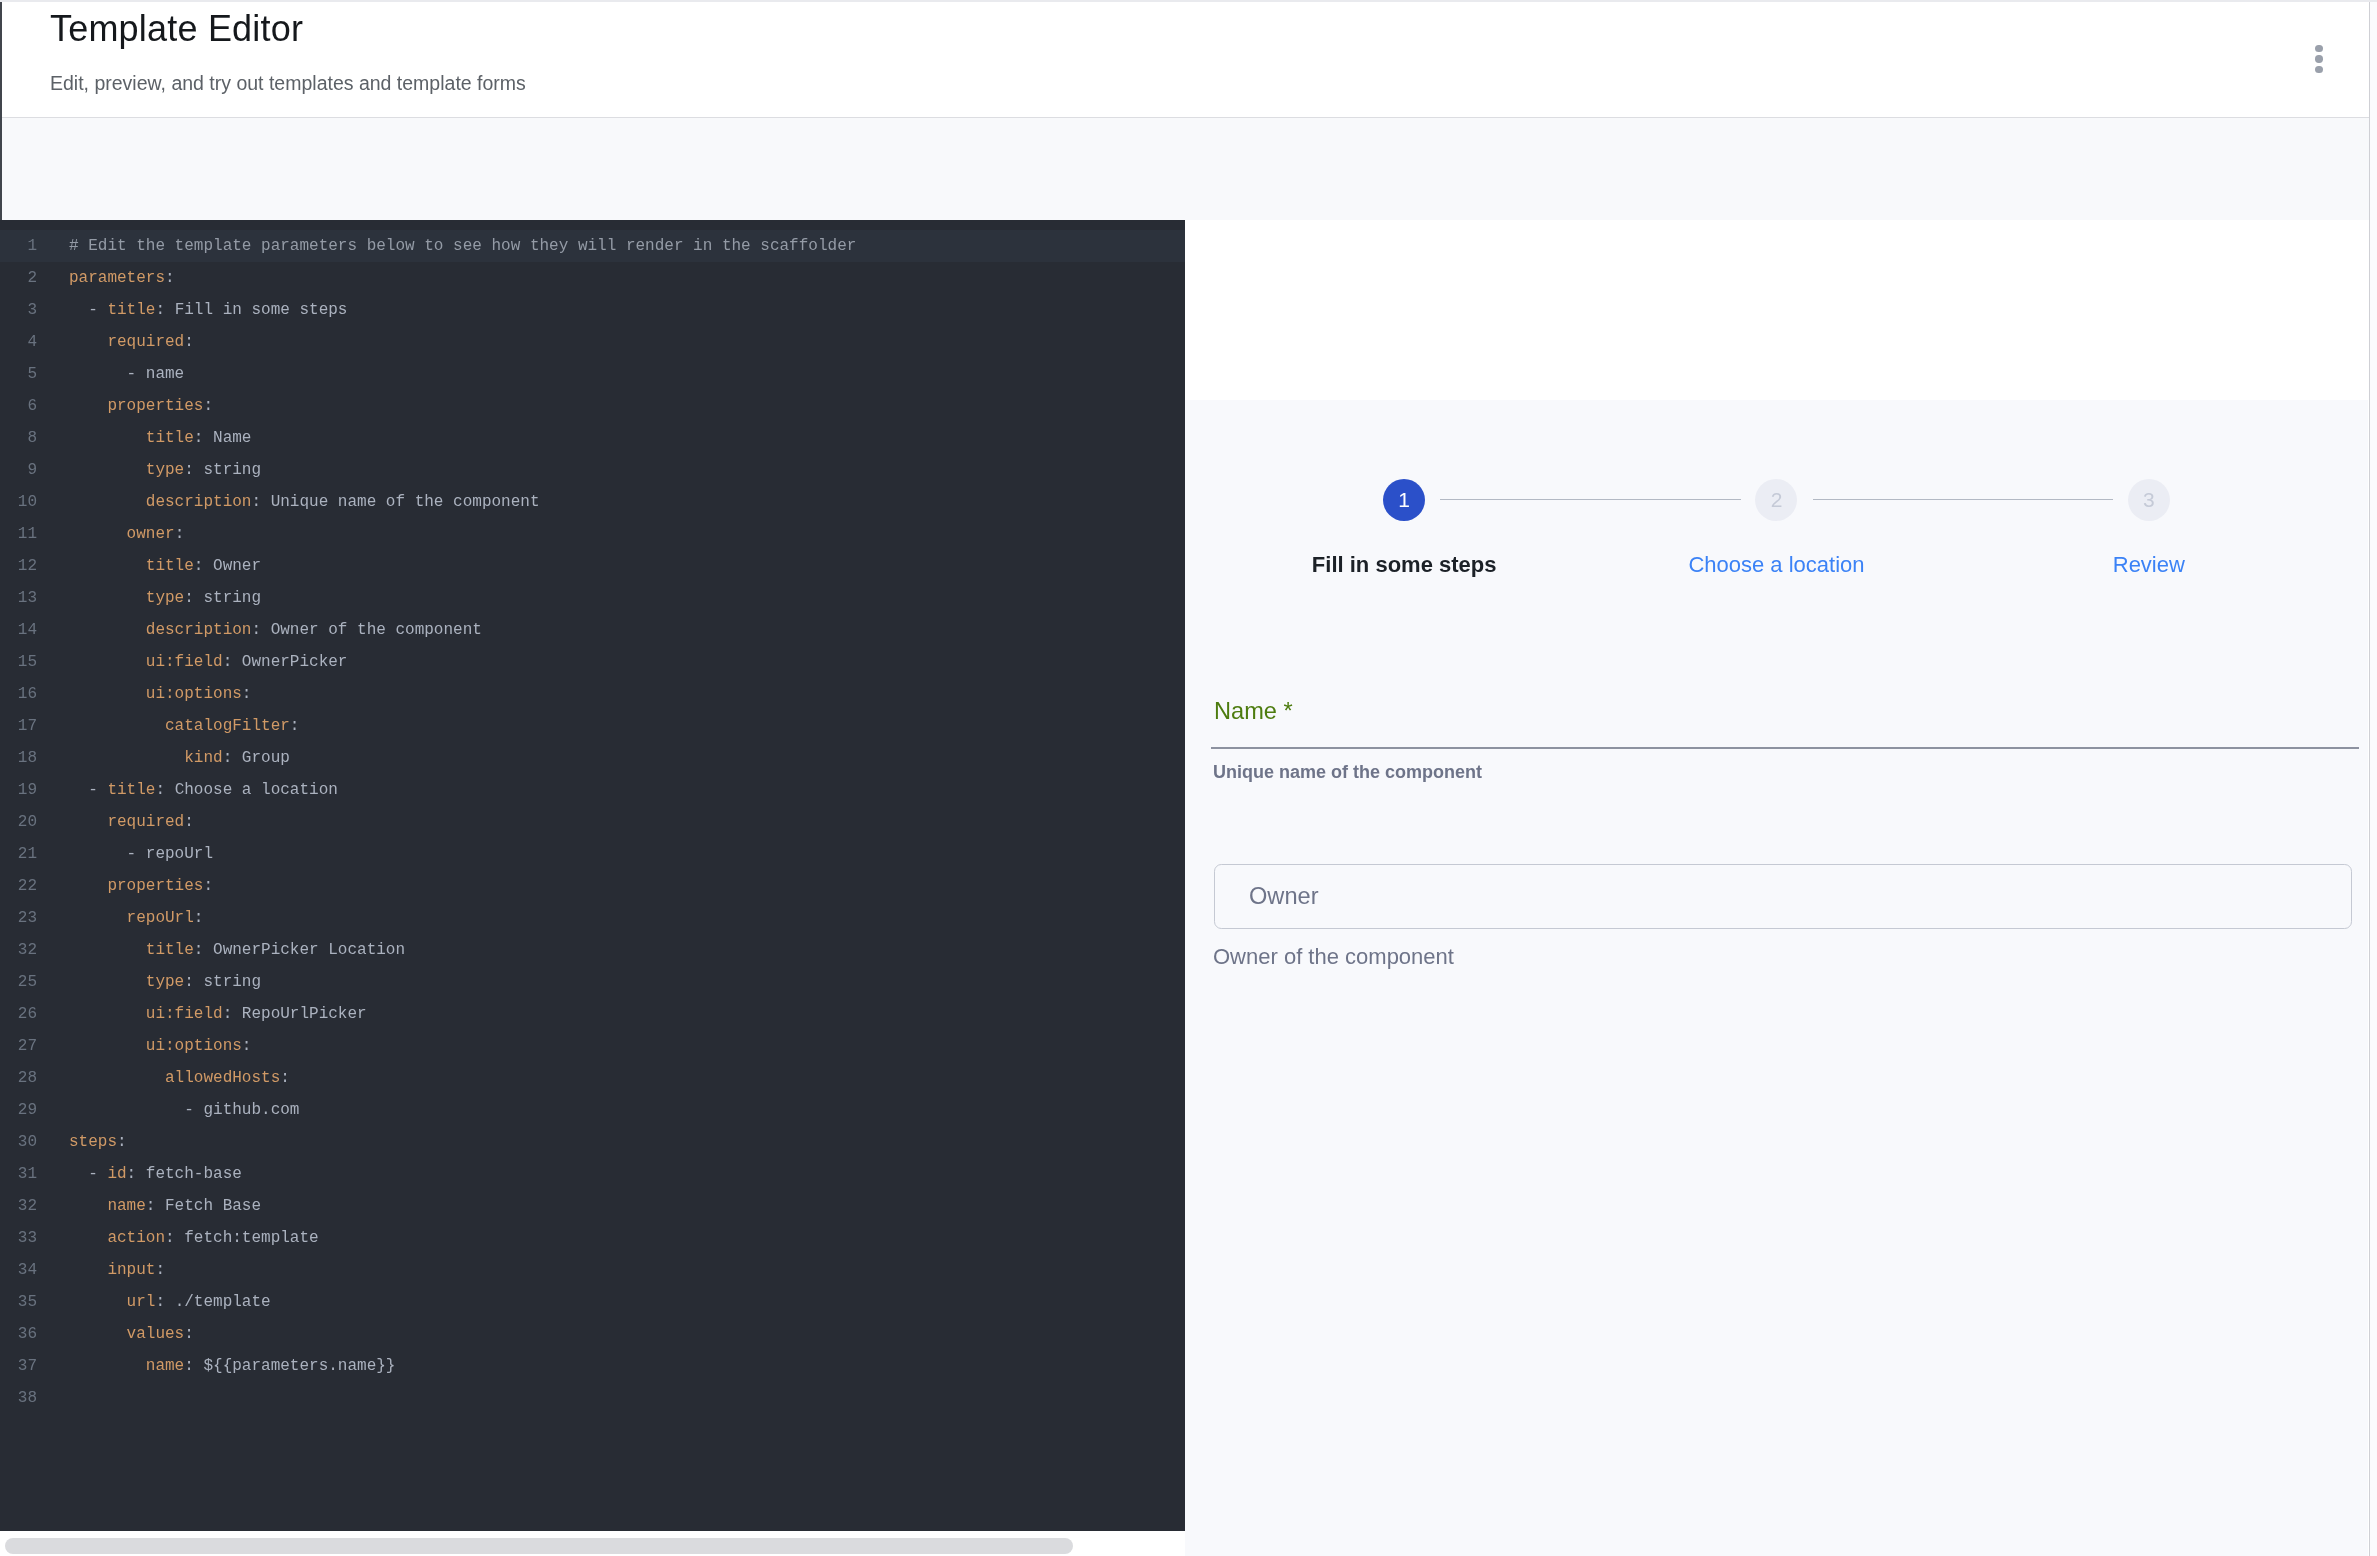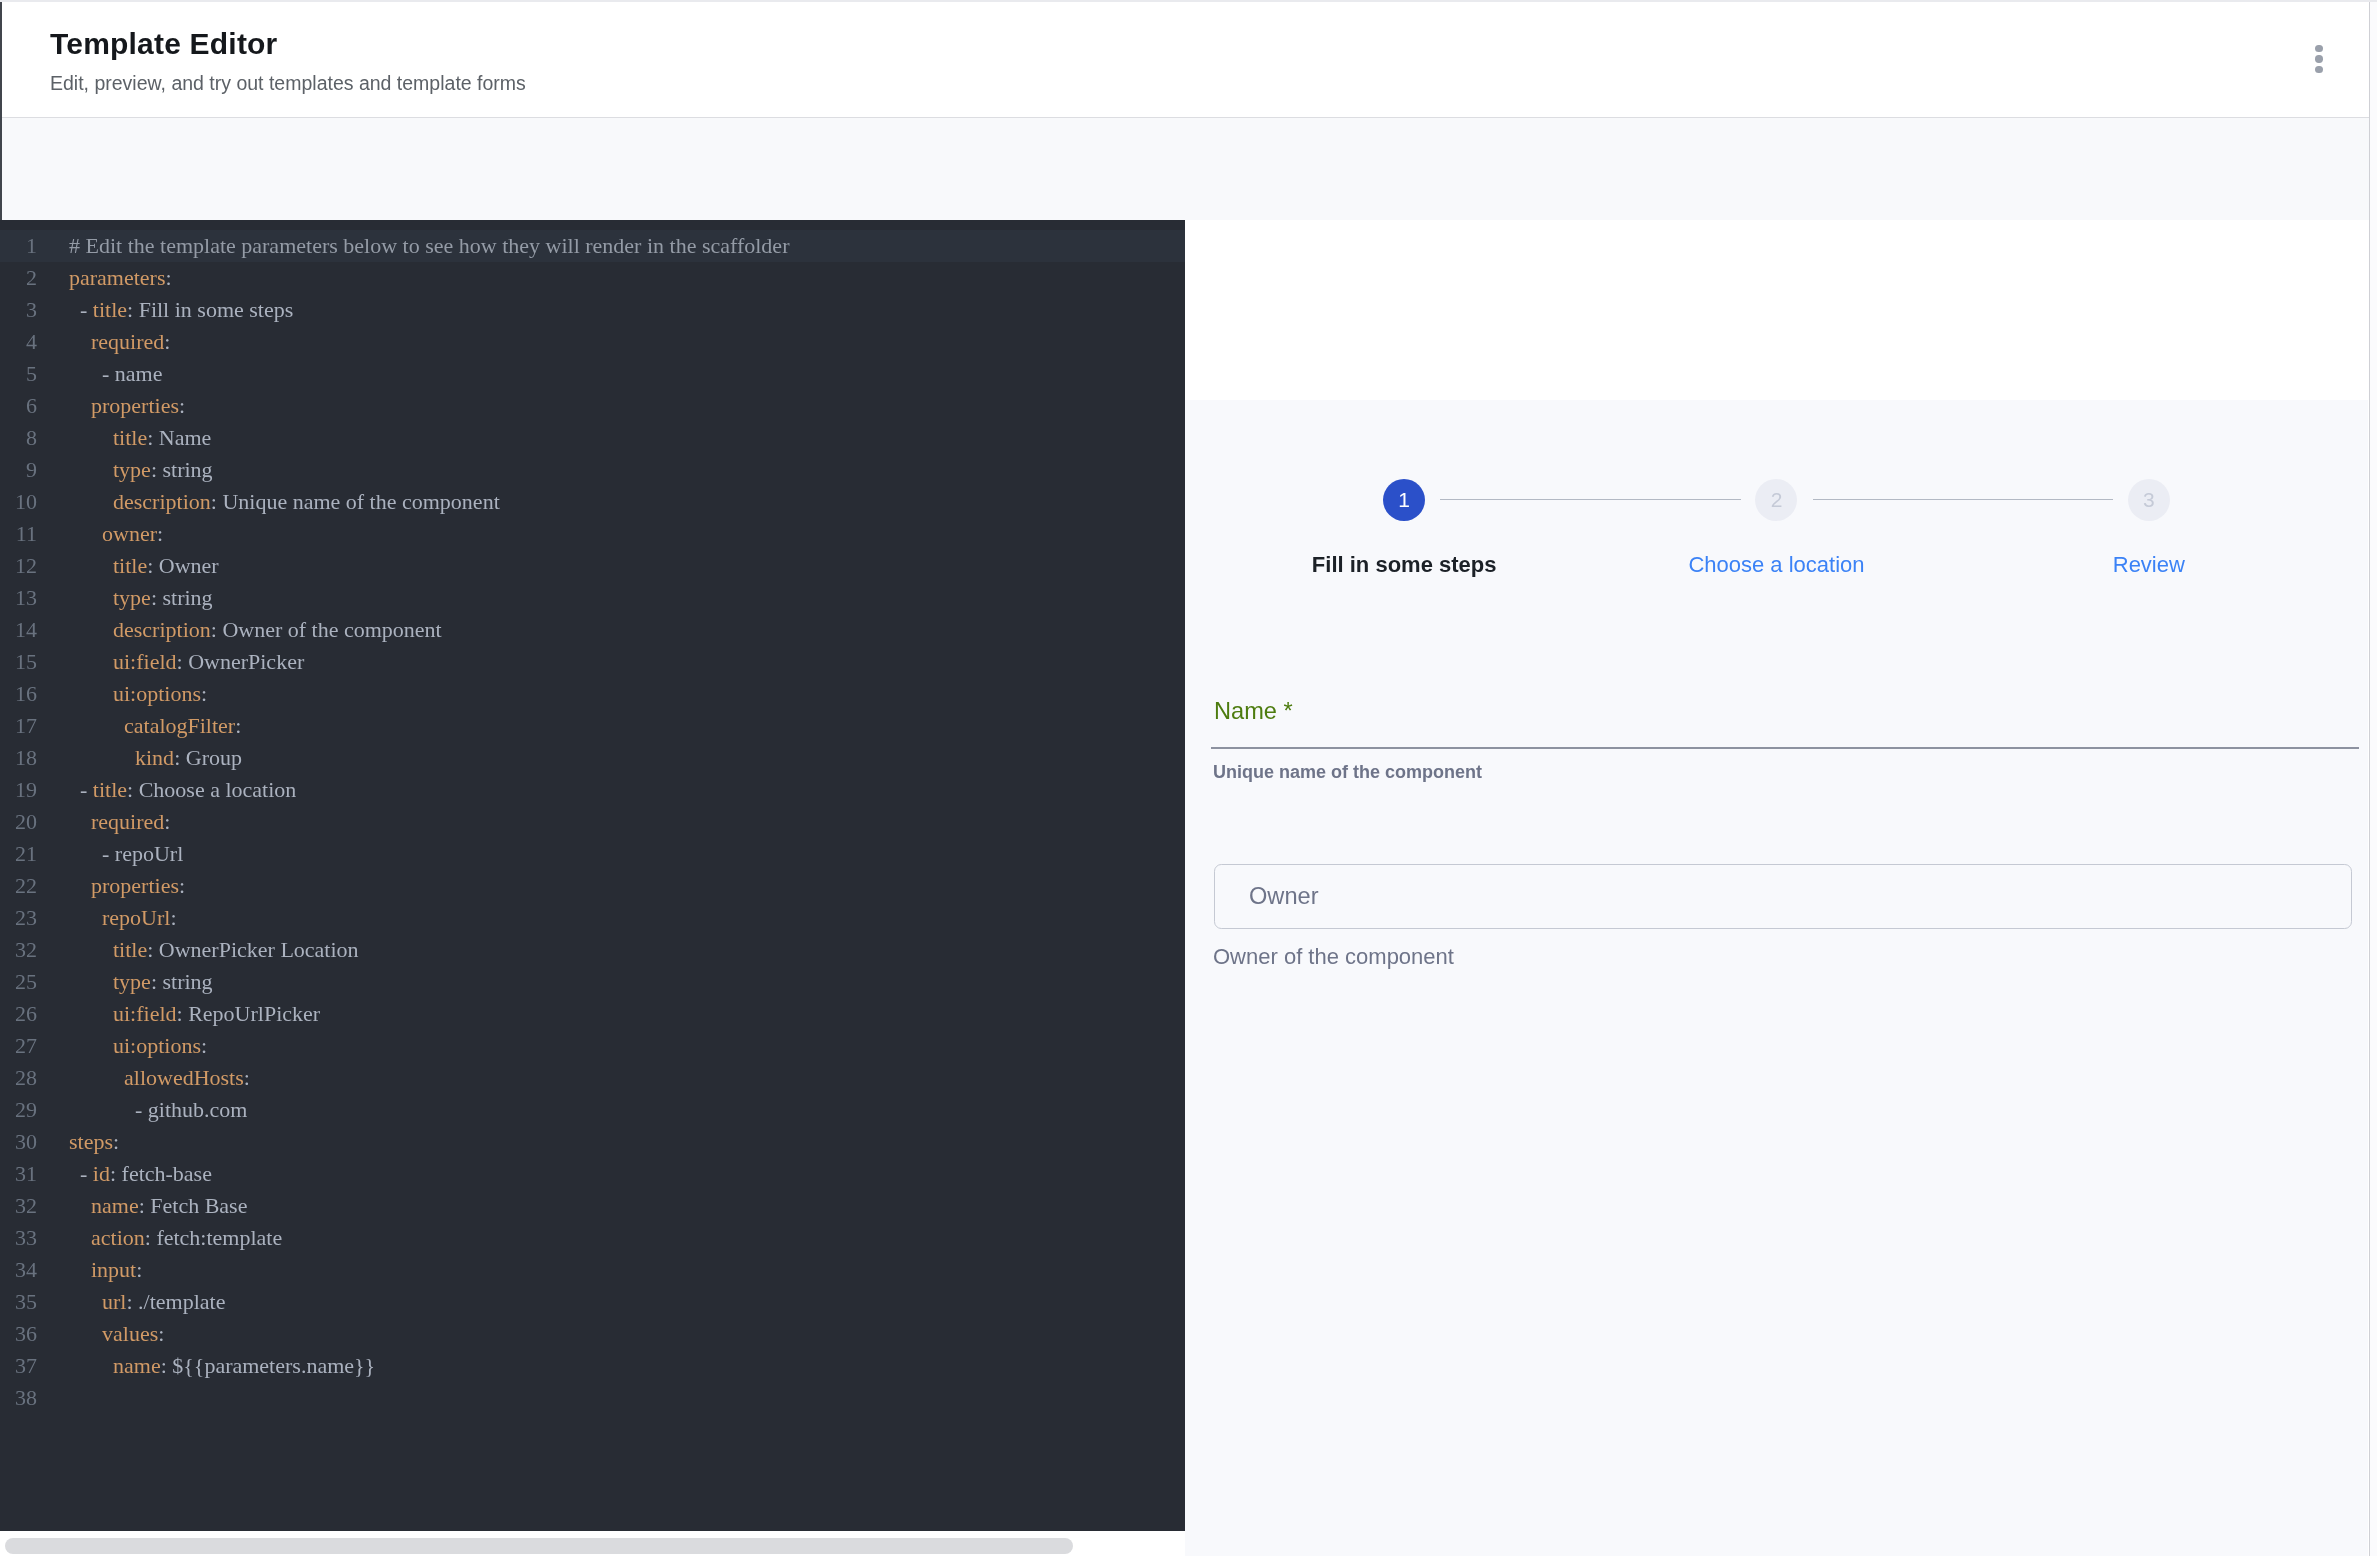--- a/index.html
+++ b/index.html
@@ -5,35 +5,35 @@
   html,body{margin:0;padding:0;background:#ffffff;}
   *{box-sizing:border-box;}
   #page{
     position:relative;width:2377px;height:1556px;overflow:hidden;
     font-family:"Liberation Sans",sans-serif;background:#ffffff;
     border-top:2.4px solid #e9eaee;
   }
   
   #left-edge{position:absolute;left:0;top:0;width:2.4px;height:218px;background:#41454c;}
   #header{position:absolute;left:0;top:0;width:2369px;height:116px;background:#ffffff;border-bottom:0.8px solid #dcdde1;}
-  #page-title{position:absolute;left:50px;top:25px;font-size:30px;font-weight:700;color:#15181c;letter-spacing:0.2px;}
+  #page-title{position:absolute;left:50px;top:6px;font-size:36px;font-weight:400;color:#15181c;letter-spacing:0.2px;}
   #page-subtitle{position:absolute;left:50px;top:70px;font-size:19.5px;color:#5c6167;}
   #kebab-button{position:absolute;left:2296px;top:31px;width:46px;height:52px;display:flex;flex-direction:column;align-items:center;justify-content:center;gap:3.3px;cursor:pointer;}
   .kebab-dot{width:7.3px;height:7.3px;border-radius:50%;background:#9aa0ab;}
   
   #load-row{position:absolute;left:0;top:116px;width:2369px;height:102px;background:#f8f9fb;}
   #load-select{position:absolute;left:16.3px;top:134px;width:2260px;height:68px;background:#e9ebef;border:2.4px solid var(--focus);border-radius:8.1px;cursor:pointer;}
   #load-select-label{position:absolute;left:37px;top:122px;padding:0 7.3px;background:#f8f9fb;font-size:18.7px;color:var(--focus);}
   #select-caret{position:absolute;left:2236px;top:163px;width:0;height:0;border-left:10.6px solid transparent;border-right:10.6px solid transparent;border-top:10.6px solid #4d5157;}
   #clear-button{position:absolute;left:2299px;top:150px;width:37px;height:37px;cursor:pointer;}
   #clear-button svg{width:37px;height:37px;}
   
   #editor{position:absolute;left:0;top:218px;width:1185px;height:1312px;background:var(--editorBg);overflow:hidden;cursor:text;}
   #code-lines{position:absolute;left:0;top:9.8px;width:100%;}
-  .cl{height:32px;line-height:32px;white-space:pre;font-family:Liberation Serif, serif;font-size:22px;}
+  .cl{height:32px;line-height:32px;white-space:pre;font-family:Liberation Mono, monospace;font-size:16px;}
   .cl.active{background:#2c323c;}
   .cl .g{display:inline-block;width:37px;text-align:right;color:#69727f;}
   .cl .t{padding-left:32px;}
   .cl .k{color:var(--key);}
   .cl .v{color:var(--codeText);}
   .cl .c{color:#949ba6;}
   
   #hscroll-track{position:absolute;left:0;top:1529px;width:1185px;height:27px;background:#ffffff;}
   #hscroll-thumb{position:absolute;left:4.9px;top:6.5px;width:1068px;height:16.3px;border-radius:8.1px;background:#dadbde;cursor:pointer;}
   

